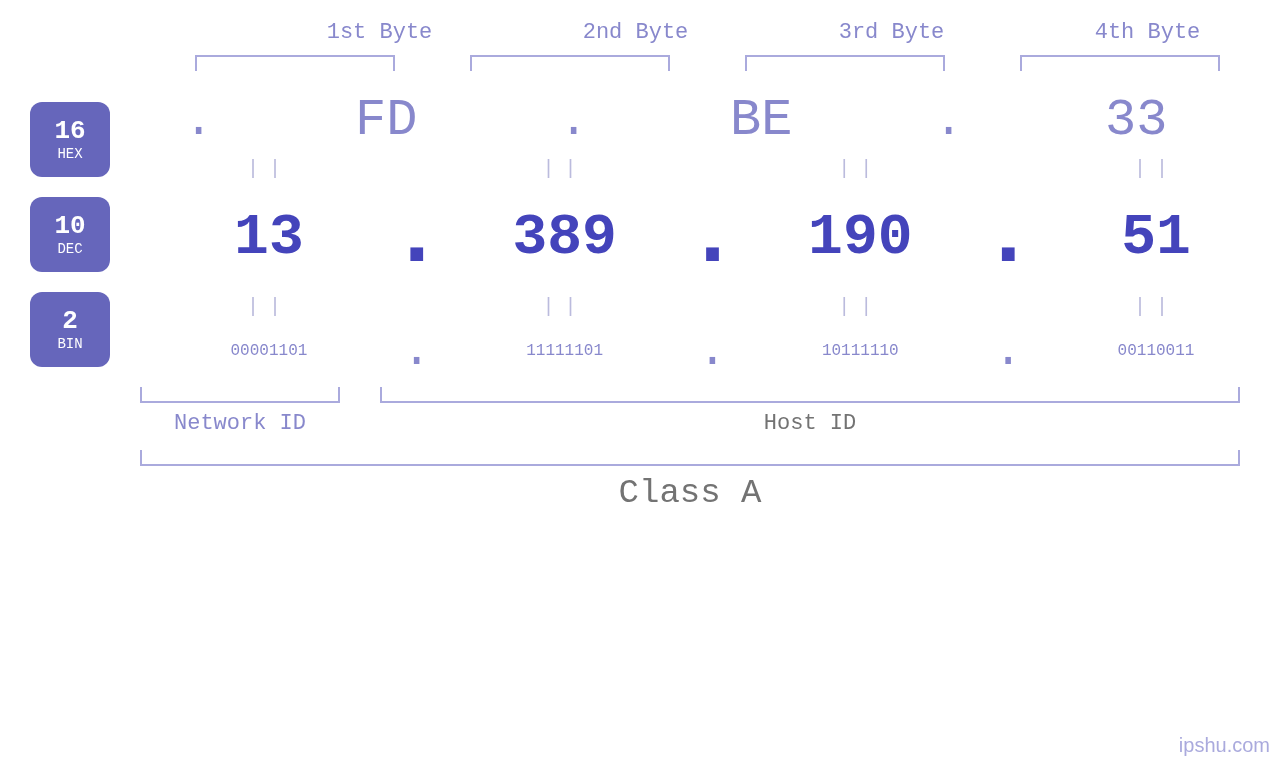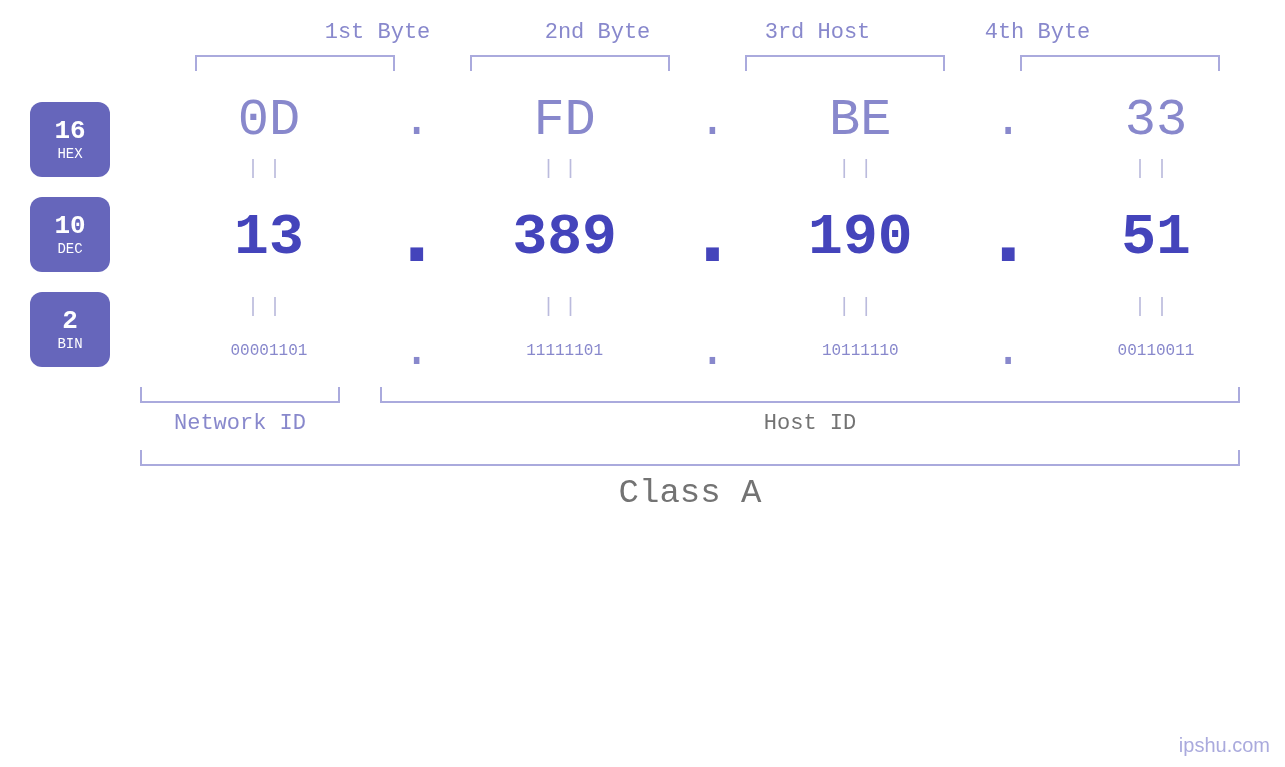--- a/index.html
+++ b/index.html
@@ -25,22 +25,23 @@
       flex-direction: column;
       align-items: center;
       padding-top: 20px;
     }
 
     
     .byte-headers {
       display: flex;
       width: 1100px;
       margin-left: 130px;
-      justify-content: center;
+      justify-content: flex-end;
       margin-bottom: 10px;
+      gap: 36px;
     }
 
     .byte-header {
       color: #8888cc;
       font-size: 22px;
       font-family: 'Courier New', Courier, monospace;
       width: 220px;
       text-align: center;
     }
 
@@ -183,21 +184,21 @@
     }
   </style>
 </head>
 <body>
 
 <div class="container">
 
   <div class="byte-headers">
     <div class="byte-header">1st Byte</div>
     <div class="byte-header">2nd Byte</div>
-    <div class="byte-header">3rd Host</div>
+    <div class="byte-header">3rd Byte</div>
     <div class="byte-header">4th Byte</div>
   </div>
 
   <div class="top-brackets">
     <div class="bracket-top"></div>
     <div class="bracket-top"></div>
     <div class="bracket-top"></div>
     <div class="bracket-top"></div>
   </div>
 
@@ -214,23 +215,20 @@
       </div>
       <div class="badge">
         <span class="badge-number">2</span>
         <span class="badge-label">BIN</span>
       </div>
     </div>
 
     <div class="rows-area">
 
       <div class="ip-row">
-        <div class="byte-cell">
-          <span class="hex-value">0D</span>
-        </div>
         <div class="dot-cell">.</div>
         <div class="byte-cell">
           <span class="hex-value">FD</span>
         </div>
         <div class="dot-cell">.</div>
         <div class="byte-cell">
           <span class="hex-value">BE</span>
         </div>
         <div class="dot-cell">.</div>
         <div class="byte-cell">

